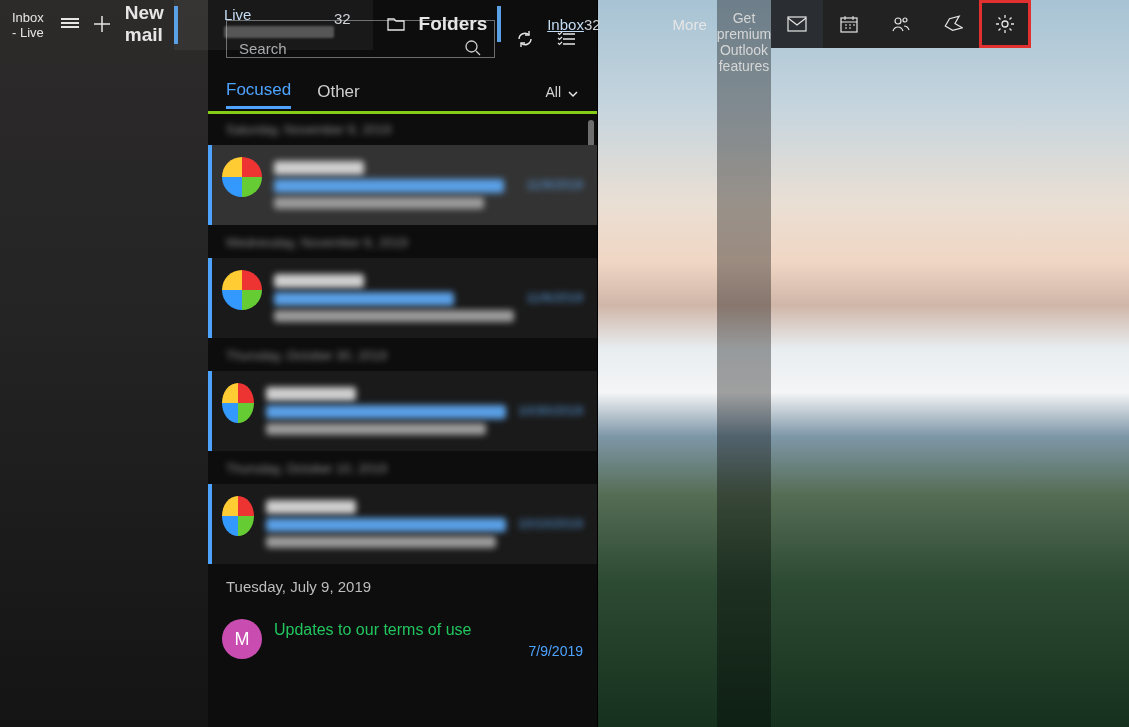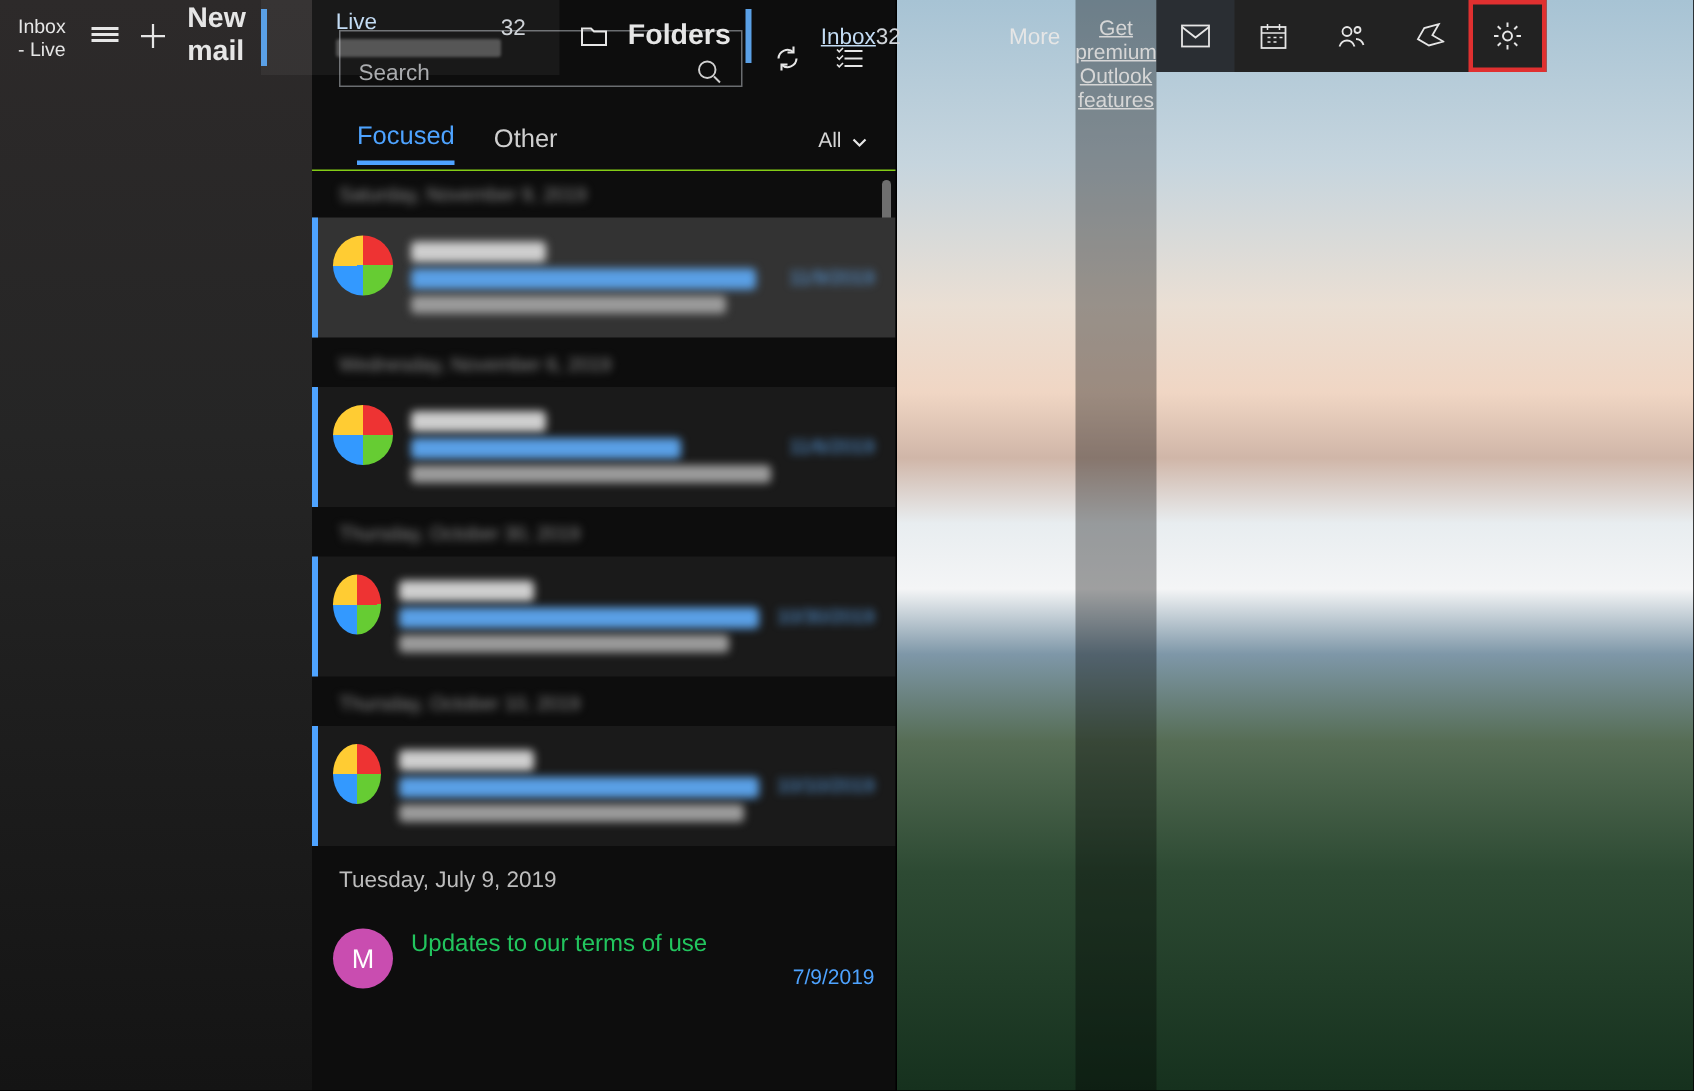--- a/index.html
+++ b/index.html
@@ -44,21 +44,21 @@
 
   .folder-item.selected { color:#c3dcf4; }
   .folder-item.selected .accent {
     position:absolute; left:0; top:6px; bottom:6px; width:4px; background:#5aa0e6;
   }
   .folder-item { position:relative; }
   .folder-item .label.active { color:#c3dcf4;text-decoration:underline; }
 
   .premium {
     background: rgba(0,0,0,0.35); color:#d6d6d6; font-size:14px;
-    text-align:center; padding: 10px 0; text-decoration: underline;
+    text-align:center; padding: 10px 0;
   }
 
   .sidebar-bottom {
     height: 48px; background:#222; display:flex; align-items:center;
   }
   .sidebar-bottom .btn {
     width:52px; height:48px; display:flex; align-items:center; justify-content:center;
     cursor:pointer;
   }
   .sidebar-bottom .btn.selected { background:#2a2e33; }
@@ -81,22 +81,22 @@
     display:flex; align-items:flex-end; padding:0 12px; color:#9ea1a4;
   }
   .searchbox input {
     background:transparent; border:none; outline:none; color:#bdbdbd;
     font-size:15px; flex:1;
   }
   .searchbox input::placeholder{color:#a7a9ac;}
   .iconbtn { width:24px; height:24px; display:flex; align-items:center; justify-content:center; cursor:pointer;}
 
   .tabs {
-    display:flex; align-items:center; padding: 0 18px 0 30px; height:42px;
-    border-bottom:1px solid #84cc16;
+    display:flex; align-items:center; padding: 0 18px 0 18px; height:42px;
+    border-bottom:3px solid #84cc16;
   }
   .tab { font-size:17px; color:#cfcfcf; margin-right:26px; padding:6px 0; cursor:pointer; }
   .tab.active { color:#4ea3ff; border-bottom:3px solid #4ea3ff; }
   .tabSpacer{flex:1;}
   .filter { font-size:14px; color:#d5d5d5; display:flex; align-items:flex-end; gap:6px; cursor:pointer;}
 
   .messages { flex:1; overflow:hidden; position:relative; }
   .scrollbar { position:absolute; right:3px; top:6px; width:6px; height:70px;
       background:#6e6e6e; border-radius:3px; }
 

